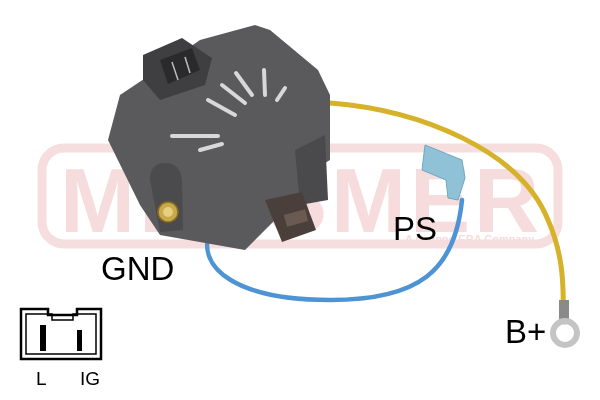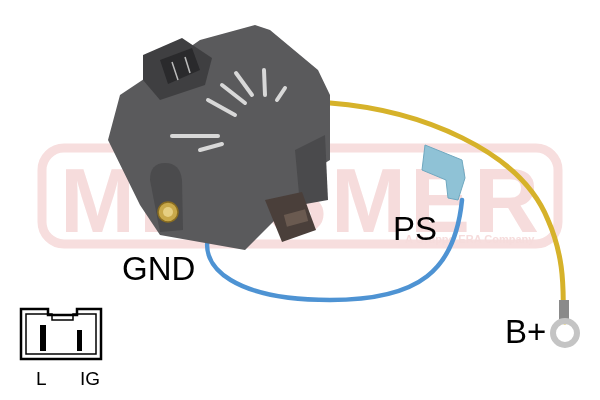--- a/index.html
+++ b/index.html
@@ -57,21 +57,21 @@
 
     <path d="M150 180 Q 150 163 165 163 Q 180 163 182 180 L 183 230 L 160 232 Z" fill="#4b4b4d"></path>
     <circle cx="168" cy="212" r="10" fill="#c9a94a" stroke="#8a6d20" stroke-width="1.5"></circle>
     <circle cx="168" cy="212" r="5" fill="#e6cf82"></circle>
 
     <path d="M265 200 L 302 192 L 316 230 L 282 242 Z" fill="#4a3f3a"></path>
     <rect x="285" y="212" width="22" height="12" fill="#6a5a50" transform="rotate(-15 296 218)"></rect>
   </g>
 </svg>
 
-<div class="label" style="left:101px;top:252px;margin-left:21px;">GND</div>
+<div class="label" style="left:101px;top:252px;">GND</div>
 <div class="label" style="left:393px;top:212px;">PS</div>
 <div class="label" style="left:505px;top:315px;">B+</div>
 
 <svg class="layer" width="600" height="400">
   <path d="M21 309 L 48 309 L 48 315 L 77 315 L 77 309 L 101 309 L 101 359 L 21 359 Z" fill="none" stroke="#000" stroke-width="2.5"></path>
   <path d="M26 314 L 52 314 L 52 320 L 73 320 L 73 314 L 96 314 L 96 354 L 26 354 Z" fill="none" stroke="#000" stroke-width="1.5"></path>
   <rect x="40" y="325" width="6" height="26" fill="#000"></rect>
   <rect x="77" y="330" width="5" height="21" fill="#000"></rect>
 </svg>
 <div class="pin-label" style="left:36px;top:369px;">L</div>

